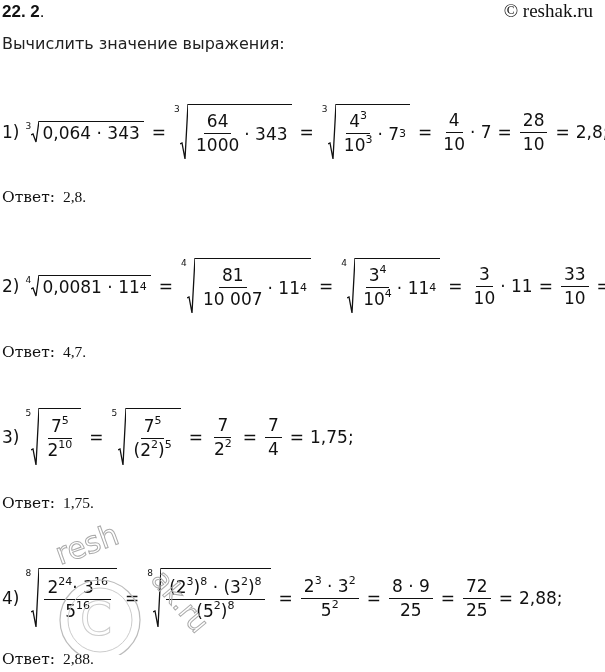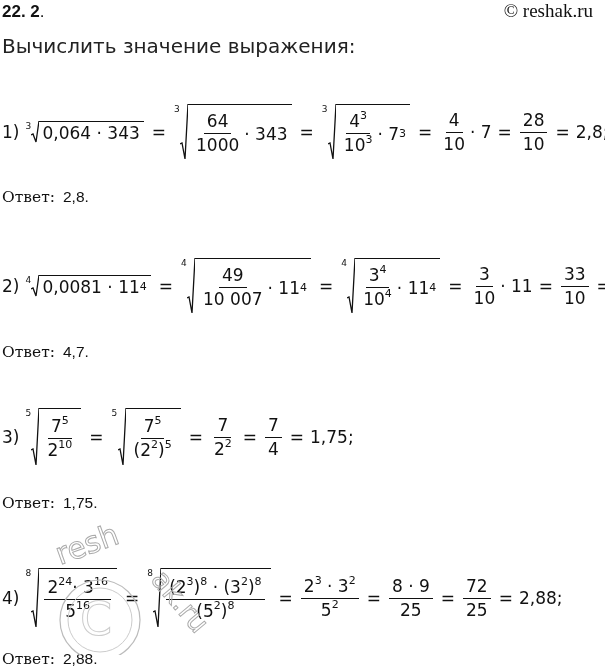--- a/index.html
+++ b/index.html
@@ -5,23 +5,23 @@
   html, body { margin:0; padding:0; background:#ffffff; }
   body {
     width:605px; height:672px; position:relative; overflow:hidden;
     font-family: "DejaVu Sans", "Liberation Sans", sans-serif;
     color:#111;
   }
   .abs { position:absolute; }
   .title { left:2px; top:2px; font-size:17px; font-weight:bold; font-family:"Liberation Sans", sans-serif; }
   .title .dot { font-weight:normal; }
   .credit { right:12px; top:0px; font-size:19px; font-family:"Liberation Serif", serif; }
-  .task { left:2px; top:34px; font-size:20px; font-family:"DejaVu Sans", sans-serif; color:#222; }
+  .task { left:2px; top:34px; font-size:16px; font-family:"DejaVu Sans", sans-serif; color:#222; }
   .answer { left:2px; font-size:15.5px; font-family:"DejaVu Serif", serif; color:#111; }
-  .answer .val { font-family:Liberation Sans, sans-serif; margin-left:8px; }
+  .answer .val { font-family:Liberation Serif, serif; margin-left:8px; }
 
   .eq { position:absolute; left:2px; display:flex; align-items:center; font-size:17px; font-family:"DejaVu Sans", sans-serif; white-space:nowrap; }
   .num-label { margin-right:4px; }
   .op { margin:0 6px; }
   .frac { display:inline-flex; flex-direction:column; align-items:center; vertical-align:middle; margin:0 2px; }
   .frac .n { padding:0 3px 2px 3px; border-bottom:1.4px solid #111; line-height:1.1; }
   .frac .d { padding:2px 3px 0 3px; line-height:1.1; }
   sup { font-size:11px; vertical-align:8px; line-height:0; }
   .root { display:inline-flex; align-items:stretch; position:relative; margin:0 2px; }
   .root .idx { font-size:9px; position:absolute; left:0; top:0; }
@@ -116,21 +116,21 @@
   <span class="op">=</span>
   <span class="root">
     <span class="idx">4</span>
     <span class="sign">
         <svg width="8" height="56" viewBox="0 0 8 56">
           <path d="M0 40 L2 39 L5 55 L8 0" fill="none" stroke="#111" stroke-width="1.3"></path>
         </svg>
       </span>
     <span class="body">
       <span class="frac">
-          <span class="n">49</span>
+          <span class="n">81</span>
           <span class="d">10 007</span>
         </span>
       <span>· 11</span>
         <sup>4</sup>
     </span>
   </span>
   <span class="op">=</span>
   <span class="root">
     <span class="idx">4</span>
     <span class="sign">

